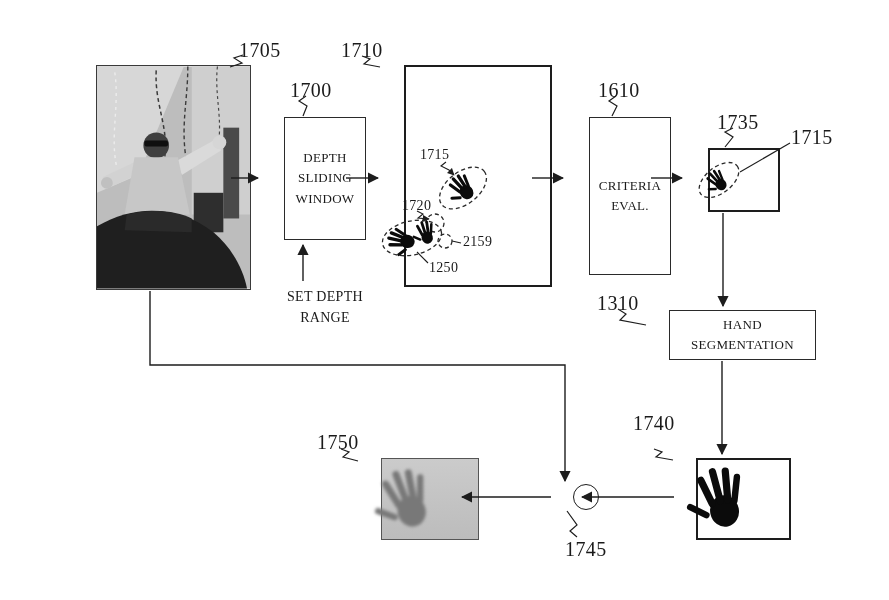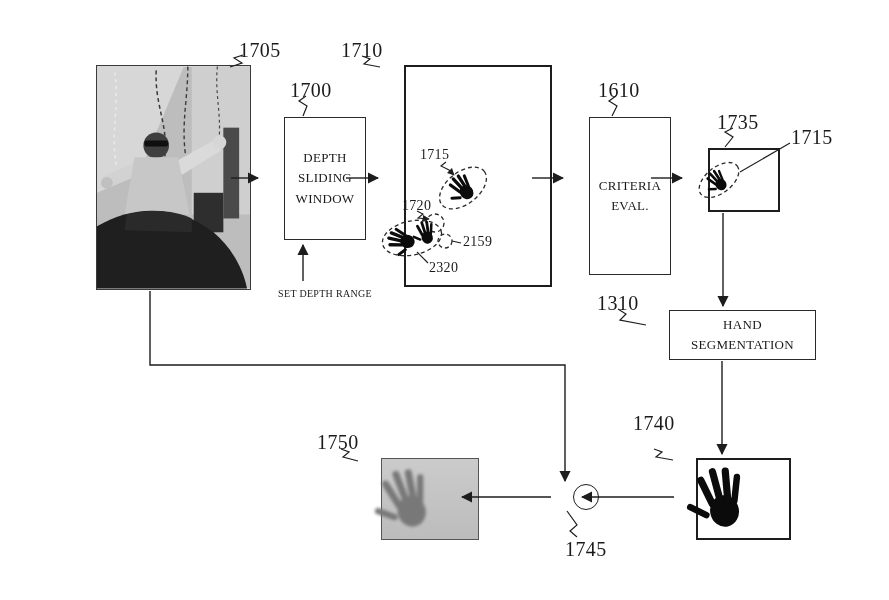--- a/index.html
+++ b/index.html
@@ -15,21 +15,21 @@
     position:absolute; border:1.4px solid #2a2a2a; background:#fff;
     display:flex; align-items:center; justify-content:center; text-align:center;
     font-size:13px; line-height:1.55; letter-spacing:.3px; padding:4px;
   }
   .pbox-thick { border-width:2px; border-color:#1d1d1d; }
   .imgbox { position:absolute; border:1px solid #3a3a3a; overflow:hidden; }
   .graybox {
     position:absolute; border:1px solid #555;
     background:linear-gradient(180deg,#cbcbcb,#bcbcbc);
   }
-  .annot { position:absolute; text-align:center; font-size:10px; line-height:1.5; letter-spacing:.3px; }
+  .annot { position:absolute; text-align:center; font-size:14px; line-height:1.5; letter-spacing:.3px; }
   .op-circle {
     position:absolute; width:26px; height:26px; border:1.6px solid #1d1d1d; border-radius:50%;
     background:#fff; display:flex; align-items:center; justify-content:center;
     font-size:15px; line-height:1;
   }
 </style>
 </head>
 <body>
 
 <div class="canvas">
@@ -180,16 +180,16 @@
     <div class="ref" style="left:717px;top:111px;">1735</div>
     <div class="ref" style="left:791px;top:126px;">1715</div>
     <div class="ref" style="left:597px;top:292px;">1310</div>
     <div class="ref" style="left:633px;top:412px;">1740</div>
     <div class="ref" style="left:565px;top:538px;">1745</div>
     <div class="ref" style="left:317px;top:431px;">1750</div>
 
     <div class="ref-sm" style="left:420px;top:147px;">1715</div>
     <div class="ref-sm" style="left:402px;top:198px;">1720</div>
     <div class="ref-sm" style="left:463px;top:234px;">2159</div>
-    <div class="ref-sm" style="left:429px;top:260px;">2320</div>
+    <div class="ref-sm" style="left:429px;top:260px;">1250</div>
   </div>
 
 </div>
 
 </body></html>

